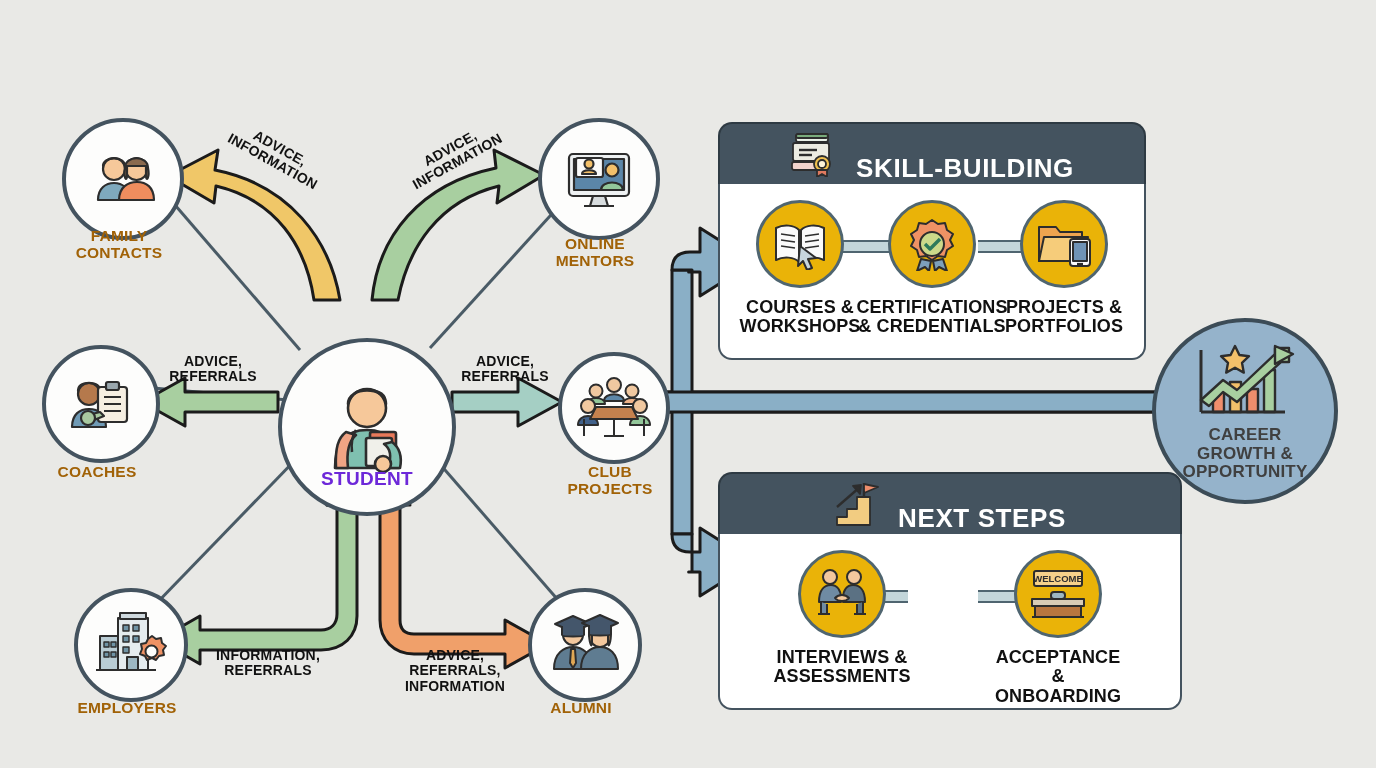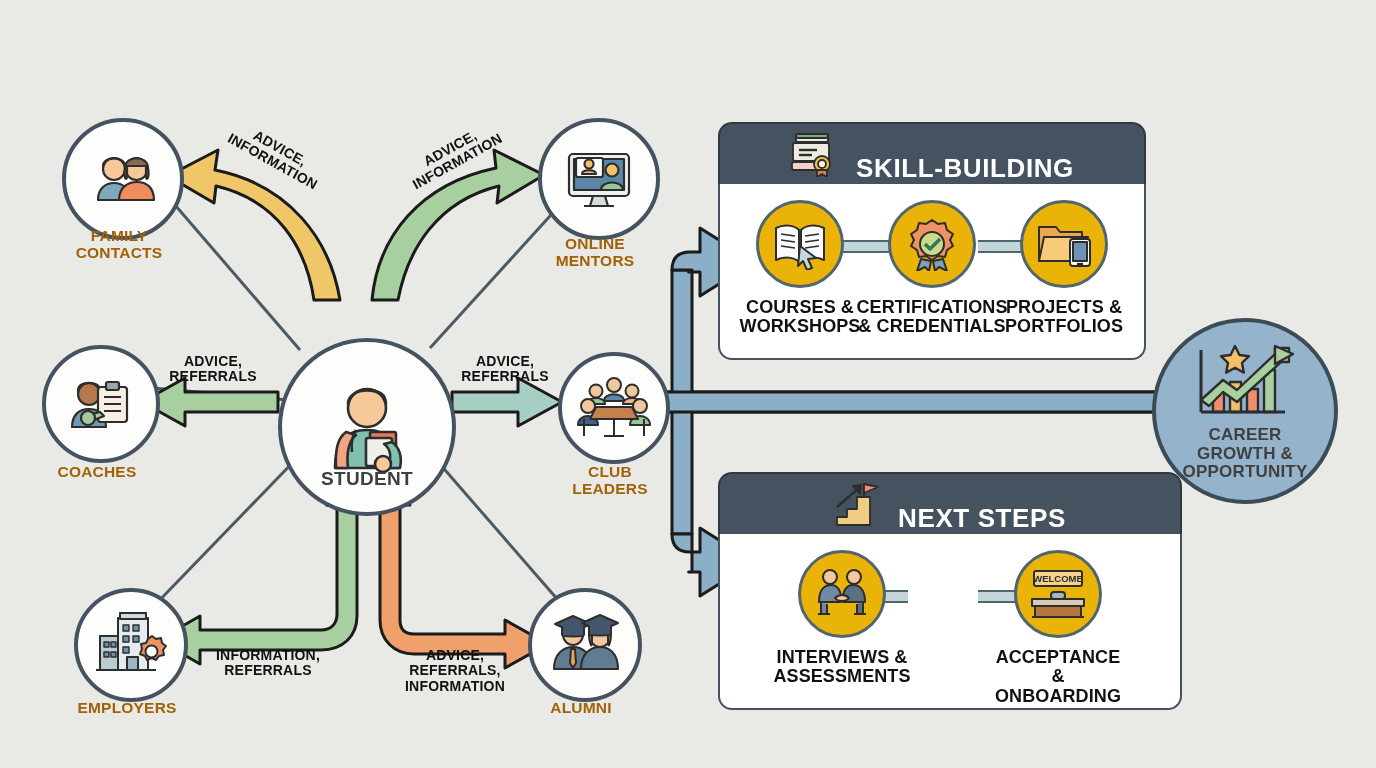--- a/index.html
+++ b/index.html
@@ -75,21 +75,21 @@
   }
 
   
   .ncirc{
     position:absolute;border-radius:50%;background:#fdfdfc;border:4px solid #44535f;
     display:flex;align-items:center;justify-content:center;overflow:hidden;
   }
   .ncirc.center{background:#fdfdfc;border-width:4px;}
   .student-word{
     position:absolute;left:0;width:100%;bottom:22px;text-align:center;
-    font-size:19px;font-weight:bold;color:#404040;letter-spacing:.3px;
+    font-size:19px;font-weight:bold;color:#6d28d9;letter-spacing:.3px;
   }
 </style>
 </head>
 <body>
 
 <div id="stage">
 
   <svg id="canvas" viewBox="0 0 1376 768">
     <defs>
       <marker id="none"></marker>
@@ -236,21 +236,21 @@
         <path d="M54,52 C54,40 74,40 74,52 Z" fill="#93c79a"></path>
         <path d="M20,34 L56,34 L62,46 L14,46 Z" fill="#c4814e"></path>
         <line x1="38" y1="46" x2="38" y2="62"></line>
         <line x1="28" y1="63" x2="48" y2="63"></line>
         <path d="M8,46 L8,63" fill="none"></path>
           <path d="M68,46 L68,63" fill="none"></path>
       </g>
     </svg>
   </div>
   <div class="nlabel" style="left:512px;top:464px;width:196px;">CLUB
-LEADERS</div>
+PROJECTS</div>
 
   <div class="ncirc" style="left:74px;top:588px;width:106px;height:106px;">
     <svg width="74" height="70" viewBox="0 0 74 70">
       <g stroke="#2d2d2d" stroke-width="2" stroke-linejoin="round">
         <rect x="6" y="26" width="18" height="34" fill="#b9ccd4"></rect>
         <rect x="24" y="8" width="30" height="52" fill="#e5ecef"></rect>
         <rect x="26" y="3" width="26" height="6" fill="#cfd9de"></rect>
         <g fill="#6f93a5" stroke-width="1.4">
           <rect x="10" y="32" width="5" height="5"></rect>
             <rect x="17" y="32" width="5" height="5"></rect>

